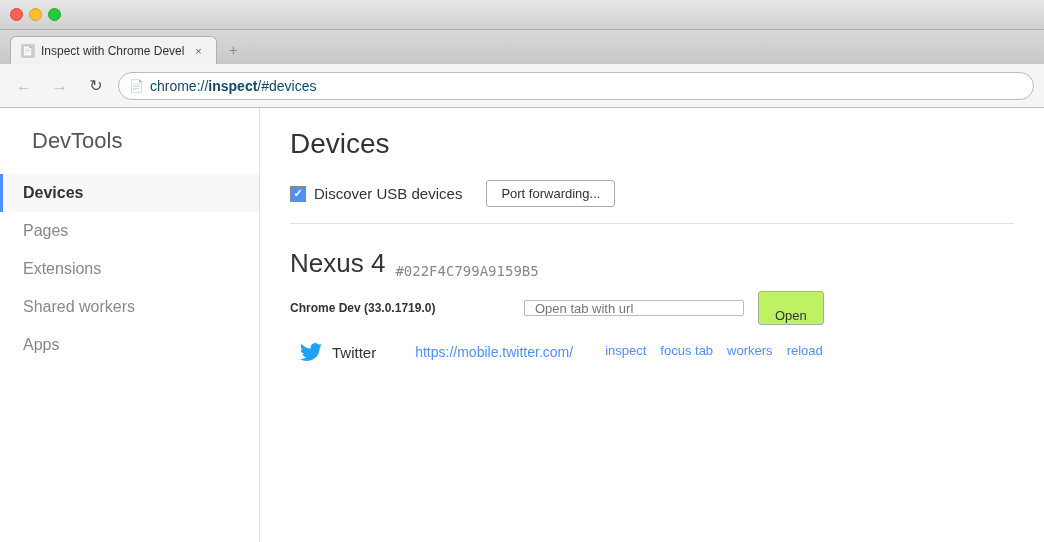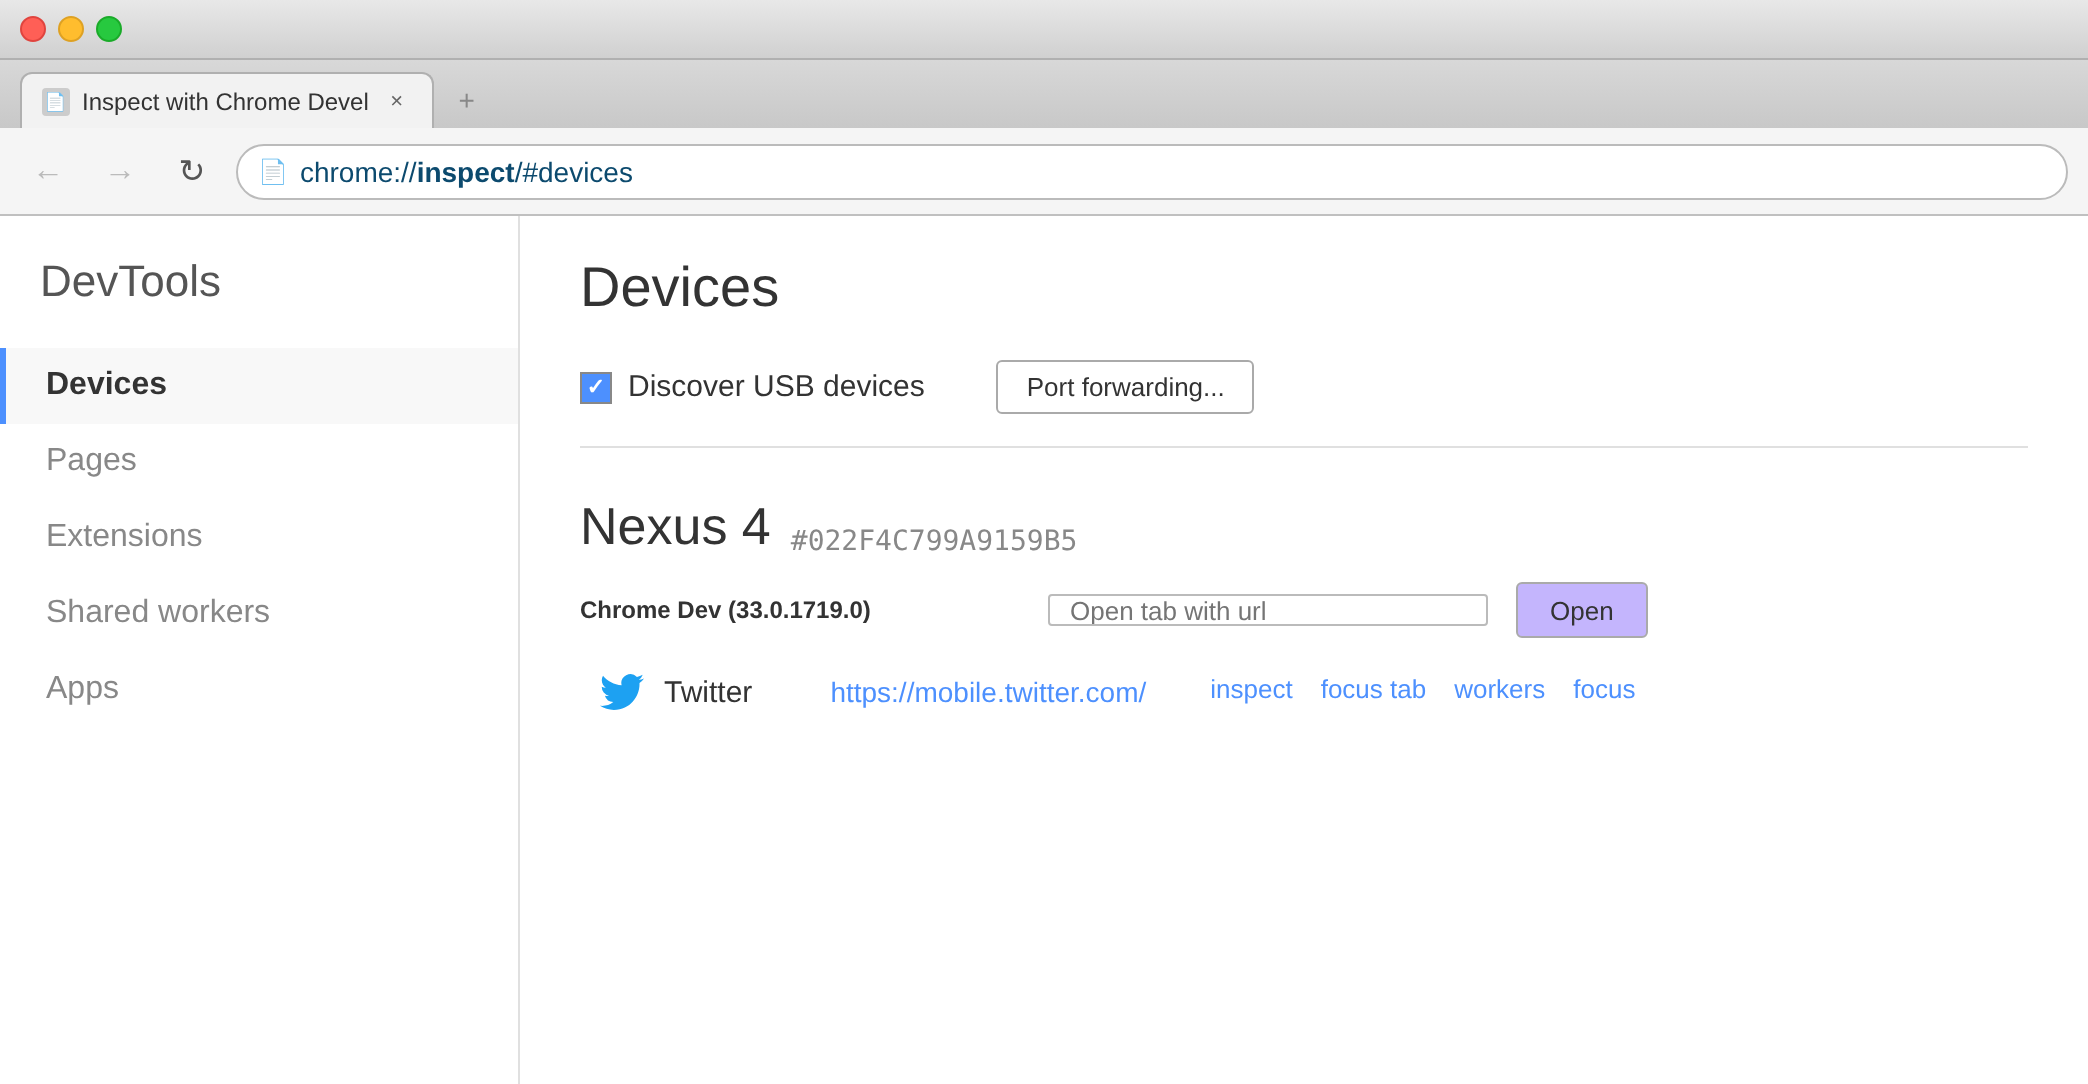--- a/index.html
+++ b/index.html
@@ -174,21 +174,21 @@
       width: 260px;
       background: white;
       border-right: 1px solid #e0e0e0;
       padding: 20px 0;
       flex-shrink: 0;
     }
 
     .sidebar-title {
       font-size: 22px;
       color: #555;
-      padding: 0 20px 20px 20px;
+      padding: 0 20px 20px 32px;
       font-weight: normal;
     }
 
     .sidebar-item {
       display: block;
       padding: 10px 20px;
       font-size: 16px;
       color: #888;
       cursor: pointer;
       border-left: 3px solid transparent;
@@ -254,21 +254,21 @@
     }
 
     .port-forwarding-btn {
       background: white;
       border: 1px solid #aaa;
       border-radius: 3px;
       padding: 5px 14px;
       font-size: 13px;
       color: #333;
       cursor: pointer;
-      margin-left: 22px;
+      margin-left: 10px;
       text-align: center;
     }
 
     .device-section {
       margin-bottom: 20px;
     }
 
     .device-header {
       display: flex;
       align-items: flex-end;
@@ -307,24 +307,24 @@
       border: 1px solid #bbb;
       border-radius: 2px;
       padding: 0 10px;
       font-size: 13px;
       color: #999;
       width: 220px;
       outline: none;
     }
 
     .open-btn {
-      background: #c4b5fd;
+      background: #bef264;
       border: 1px solid #aaa;
       border-radius: 3px;
-      padding: 5px 16px;
+      padding: 16px 16px;
       font-size: 13px;
       color: #333;
       cursor: pointer;
       height: 28px;
     }
 
     .tab-entry {
       display: flex;
       flex-direction: row;
       margin-left: 10px;
@@ -445,18 +445,18 @@
           <svg class="twitter-icon" viewBox="0 0 24 24" fill="#1da1f2">
             <path d="M23.954 4.569a10 10 0 01-2.825.775 4.958 4.958 0 002.163-2.723 9.92 9.92 0 01-3.127 1.195 4.92 4.92 0 00-8.384 4.482C7.691 8.094 4.066 6.13 1.64 3.161a4.822 4.822 0 00-.666 2.475c0 1.71.87 3.213 2.188 4.096a4.904 4.904 0 01-2.228-.616v.061a4.923 4.923 0 003.946 4.827 4.996 4.996 0 01-2.212.085 4.937 4.937 0 004.604 3.417 9.868 9.868 0 01-6.102 2.105c-.39 0-.779-.023-1.17-.067a13.995 13.995 0 007.557 2.209c9.054 0 13.999-7.496 13.999-13.986 0-.209 0-.42-.015-.63a9.936 9.936 0 002.46-2.548l-.047-.02z"></path>
           </svg>
           <span class="tab-page-title">Twitter</span>
           <a class="tab-url">https://mobile.twitter.com/</a>
         </div>
         <div class="tab-actions">
           <a class="tab-action-link">inspect</a>
           <a class="tab-action-link">focus tab</a>
           <a class="tab-action-link">workers</a>
-          <a class="tab-action-link">focus</a>
+          <a class="tab-action-link">reload</a>
         </div>
       </div>
     </div>
   </div>
 </div>
 
 </body></html>

